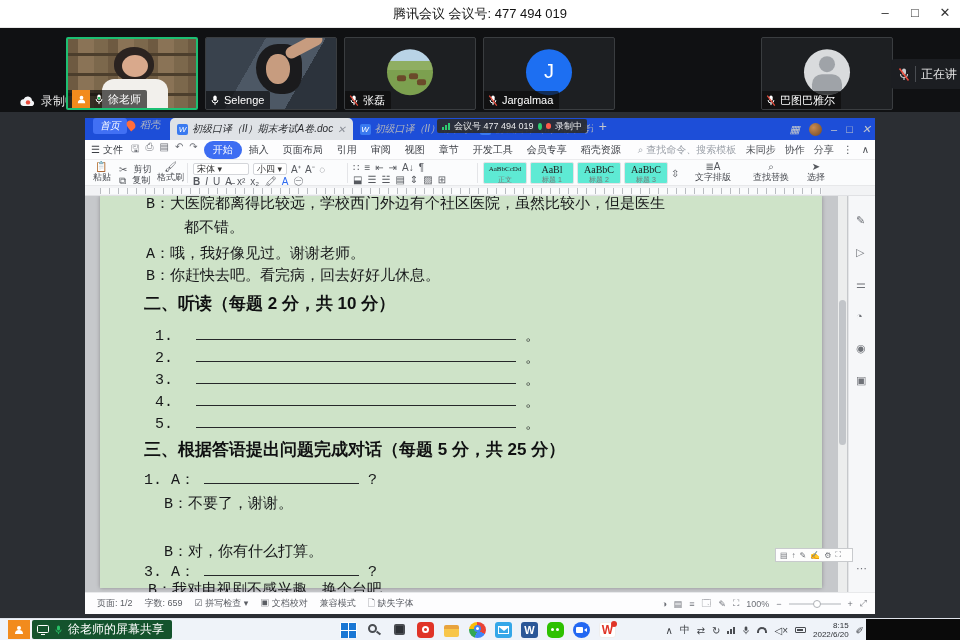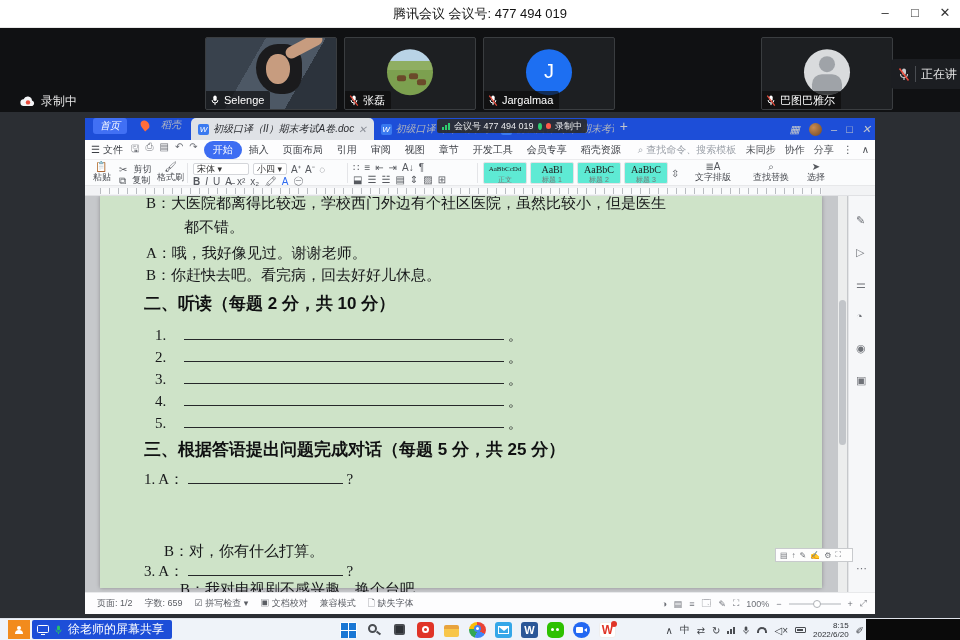--- a/index.html
+++ b/index.html
@@ -48,21 +48,21 @@
   .speakdiv { width:1px; height:16px; background:#4a4d52; }
   .speaktext { color:#e8e8e8; font-size:12px; white-space:nowrap; }
 
   
   .sharebg { left:0; top:112px; width:960px; height:506px; background:#2b2e33; }
   .wpswin { left:85px; top:118px; width:790px; height:496px; background:#fbfcfd; }
 
   .wtabbar { left:0; top:0; width:790px; height:22px; background:#1d4ed8; display:flex; align-items:flex-start;font-style:italic; }
   .homepill { margin-left:8px; width:34px; height:16px; background:#4170f4; border-radius:3px; color:#fff; font-size:10px;
               display:flex; align-items:center; justify-content:center; }
-  .docer { margin-left:14px; display:flex; align-items:center; gap:12px; color:#b6bac2; font-size:10px; }
+  .docer { margin-left:0; display:flex; align-items:center; gap:5px; color:#b6bac2; font-size:10px; }
   .flame { width:8px; height:10px; background:#ff6d3b; border-radius:50% 50% 50% 0; transform:rotate(-40deg); }
   .dtab { height:22px; display:flex; align-items:center; gap:4px; padding:0 7px; font-size:10px; color:#b0b4bc; max-width:190px; white-space:nowrap; overflow:hidden; }
   .dtab.active { background:#dfe2e6; color:#2a2c30; border-radius:5px 5px 0 0; }
   .wicon { width:11px; height:11px; background:#3a7af0; border-radius:2px; color:#fff; font-size:8px; line-height:11px; text-align:center; flex:0 0 auto; }
   .tabx { color:#8b8f97; font-size:10px; }
   .newtab { color:#c2c6cd; font-size:14px; margin-left:6px; }
   .wtab-right { position:absolute; right:4px; top:0; height:22px; display:flex; align-items:center; gap:9px; color:#c3c7cd; font-size:11px; }
   .wavatar { width:13px; height:13px; border-radius:50%; background:radial-gradient(circle at 35% 35%, #c98b4e, #6e4724); }
 
   .wmenubar { left:0; top:22px; width:790px; height:20px; background:#fdfdfe; border-bottom:1px solid #ececee; display:flex; align-items:center; font-size:10px; color:#3b3e44; }
@@ -82,21 +82,21 @@
   .stylebox .s1 { font-size:10px; line-height:13px; color:#222; font-family:"Liberation Serif", serif; }
   .stylebox .s2 { font-size:7px; color:#777; line-height:8px; }
   .vdiv { position:absolute; top:3px; width:1px; height:20px; background:#e4e5e8; }
 
   .wruler { left:0; top:68px; width:790px; height:10px; background:#f2f3f5; border-bottom:1px solid #e0e1e4; }
   .rulerticks { position:absolute; left:15px; top:2px; width:722px; height:6px;
      background: repeating-linear-gradient(90deg, #b9bcc1 0 1px, transparent 1px 9px), #fafbfc; }
 
   .wdocarea { left:0; top:78px; width:790px; height:396px; background:#c6c8cb; overflow:hidden; }
   .page { position:absolute; left:15px; top:0; width:722px; height:392px; background:#cee3c8; box-shadow:0 0 4px rgba(0,0,0,.3); }
-  .doc { position:absolute; font-family:Liberation Serif, serif; color:#17181a; font-size:15px; white-space:nowrap; }
+  .doc { position:absolute; font-family:Liberation Mono, monospace; color:#17181a; font-size:15px; white-space:nowrap; }
   .dochead { position:absolute; font-family:"Liberation Sans", sans-serif; font-weight:bold; color:#101112; font-size:17px; white-space:nowrap; }
   .uline { display:inline-block; border-bottom:1px solid #26282a; height:13px; }
   .vscroll { position:absolute; left:753px; top:0; width:9px; height:396px; background:#eceded; }
   .vthumb { position:absolute; left:1px; top:104px; width:7px; height:145px; background:#c2c5c9; border-radius:4px; }
   .sidetools { position:absolute; left:763px; top:0; width:27px; height:396px; background:#f6f7f9; border-left:1px solid #e4e5e7; }
   .sidetools span { position:absolute; left:7px; font-size:11px; color:#6f7278; }
   .minitoolbar { position:absolute; left:690px; top:352px; width:78px; height:14px; background:#fdfdfd; border:1px solid #c8cacd; display:flex; align-items:center; gap:4px; padding:0 4px; font-size:8px; color:#6f7278; }
 
   .wstatus { left:0; top:474px; width:790px; height:22px; background:#fdfdfe; border-top:1px solid #e8e9eb; display:flex; align-items:center; font-size:9px; color:#5a5d63; }
   .stitem { margin-left:12px; white-space:nowrap; }
@@ -106,21 +106,21 @@
 
   .movpill { left:437px; top:119px; width:150px; height:14px; background:rgba(42,45,50,.94); border-radius:2px; display:flex; align-items:center; gap:4px; padding:0 5px; z-index:30; }
   .movtext { color:#e8e9eb; font-size:9px; white-space:nowrap; }
   .sigbars { display:flex; align-items:flex-end; gap:1px; }
   .sigbars i { width:2px; background:#2ecc71; display:block; }
   .reccloud { width:9px; height:6px; background:#ff5a49; border-radius:4px; position:relative; }
 
   
   .taskbar { left:0; top:618px; width:960px; height:22px; background:#eff3f9; border-top:1px solid #dfe3ea; }
   .tshare-orange { left:8px; top:1px; width:22px; height:19px; background:#f28b1d; display:flex; align-items:center; justify-content:center; }
-  .tshare-dark { left:32px; top:1px; height:19px; background:#1d4ed8; display:flex; align-items:center; gap:5px; padding:0 8px 0 5px; border-radius:2px; }
+  .tshare-dark { left:32px; top:1px; height:19px; background:#14532d; display:flex; align-items:center; gap:5px; padding:0 8px 0 5px; border-radius:2px; }
   .tshare-label { color:#fff; font-size:12px; white-space:nowrap; }
   .ticon { top:3px; width:17px; height:16px; border-radius:3px; }
   .tray { position:absolute; right:96px; top:0; height:22px; display:flex; align-items:center; gap:7px; color:#3c3f44; font-size:10px; }
   .clock { text-align:right; font-size:8px; line-height:9px; color:#2e3136; }
   .blackend { left:866px; top:0; width:94px; height:22px; background:#0a0a0a; }
 
   svg { display:block; }
 </style>
 </head>
 <body>
@@ -135,20 +135,45 @@
 <div class="abs vstrip">
 
   <div class="abs recwrap">
     <svg width="16" height="11" viewBox="0 0 16 11">
       <path d="M4 10a3.4 3.4 0 0 1-.4-6.8A4.4 4.4 0 0 1 12 4.4 3 3 0 0 1 12.4 10z" fill="#f4f5f7"></path>
       <circle cx="8" cy="6.4" r="2.2" fill="#e84c3d"></circle>
     </svg>
     <span class="rectext">录制中</span>
   </div>
 
+  <div class="abs tile active" style="left:66px">
+    <div class="vid-shelf">
+      <div class="shelfline" style="top:14px"></div>
+      <div class="shelfline" style="top:34px"></div>
+      <div class="shelfline" style="top:54px"></div>
+      <div class="head"></div>
+        <div class="face"></div>
+        <div class="shirt"></div>
+    </div>
+    <div class="namebar">
+      <span class="sharebadge">
+        <svg width="11" height="11" viewBox="0 0 24 24">
+            <circle cx="12" cy="8" r="4" fill="#fff"></circle>
+            <path d="M4 20a8 8 0 0 1 16 0z" fill="#fff"></path>
+          </svg>
+      </span>
+      <svg width="10" height="13" viewBox="0 0 24 28">
+        <rect x="8" y="2" width="8" height="13" rx="4" fill="#fff"></rect>
+        <rect x="9.5" y="8" width="5" height="6" fill="#27c067"></rect>
+        <path d="M5 13a7 7 0 0 0 14 0" stroke="#fff" stroke-width="2.4" fill="none"></path>
+        <line x1="12" y1="20" x2="12" y2="25" stroke="#fff" stroke-width="2.4"></line>
+      </svg>
+      <span class="pname">徐老师</span>
+    </div>
+  </div>
 
   <div class="abs tile" style="left:205px">
     <div class="vid-room">
       <div class="hair2"></div>
         <div class="face2"></div>
         <div class="arm"></div>
     </div>
     <div class="namebar">
       <svg width="10" height="13" viewBox="0 0 24 28">
         <rect x="8" y="2" width="8" height="13" rx="4" fill="#fff"></rect>
@@ -424,29 +449,30 @@
         <span>。</span>
       </div>
 
       <div class="dochead" style="left:44px; top:242px">三、根据答语提出问题完成对话（每题 5 分，共 25 分）</div>
 
       <div class="doc" style="left:44px; top:274px">
         <span>1. A：</span>
         <span class="uline" style="width:155px"></span>
         <span>?</span>
       </div>
+      <div class="doc" style="left:64px; top:298px">B：不要了，谢谢。</div>
 
       <div class="doc" style="left:64px; top:346px">B：对，你有什么打算。</div>
 
       <div class="doc" style="left:44px; top:366px">
         <span>3. A：</span>
         <span class="uline" style="width:155px"></span>
         <span>?</span>
       </div>
-      <div class="doc" style="left:80px; top:384px">B：我对电视剧不感兴趣，换个台吧。</div>
+      <div class="doc" style="left:48px; top:384px">B：我对电视剧不感兴趣，换个台吧。</div>
     </div>
 
     <div class="vscroll">
       <div class="vthumb"></div>
     </div>
 
     <div class="sidetools">
       <span style="top:18px">✎</span>
       <span style="top:50px">▷</span>
       <span style="top:82px">⚌</span>

